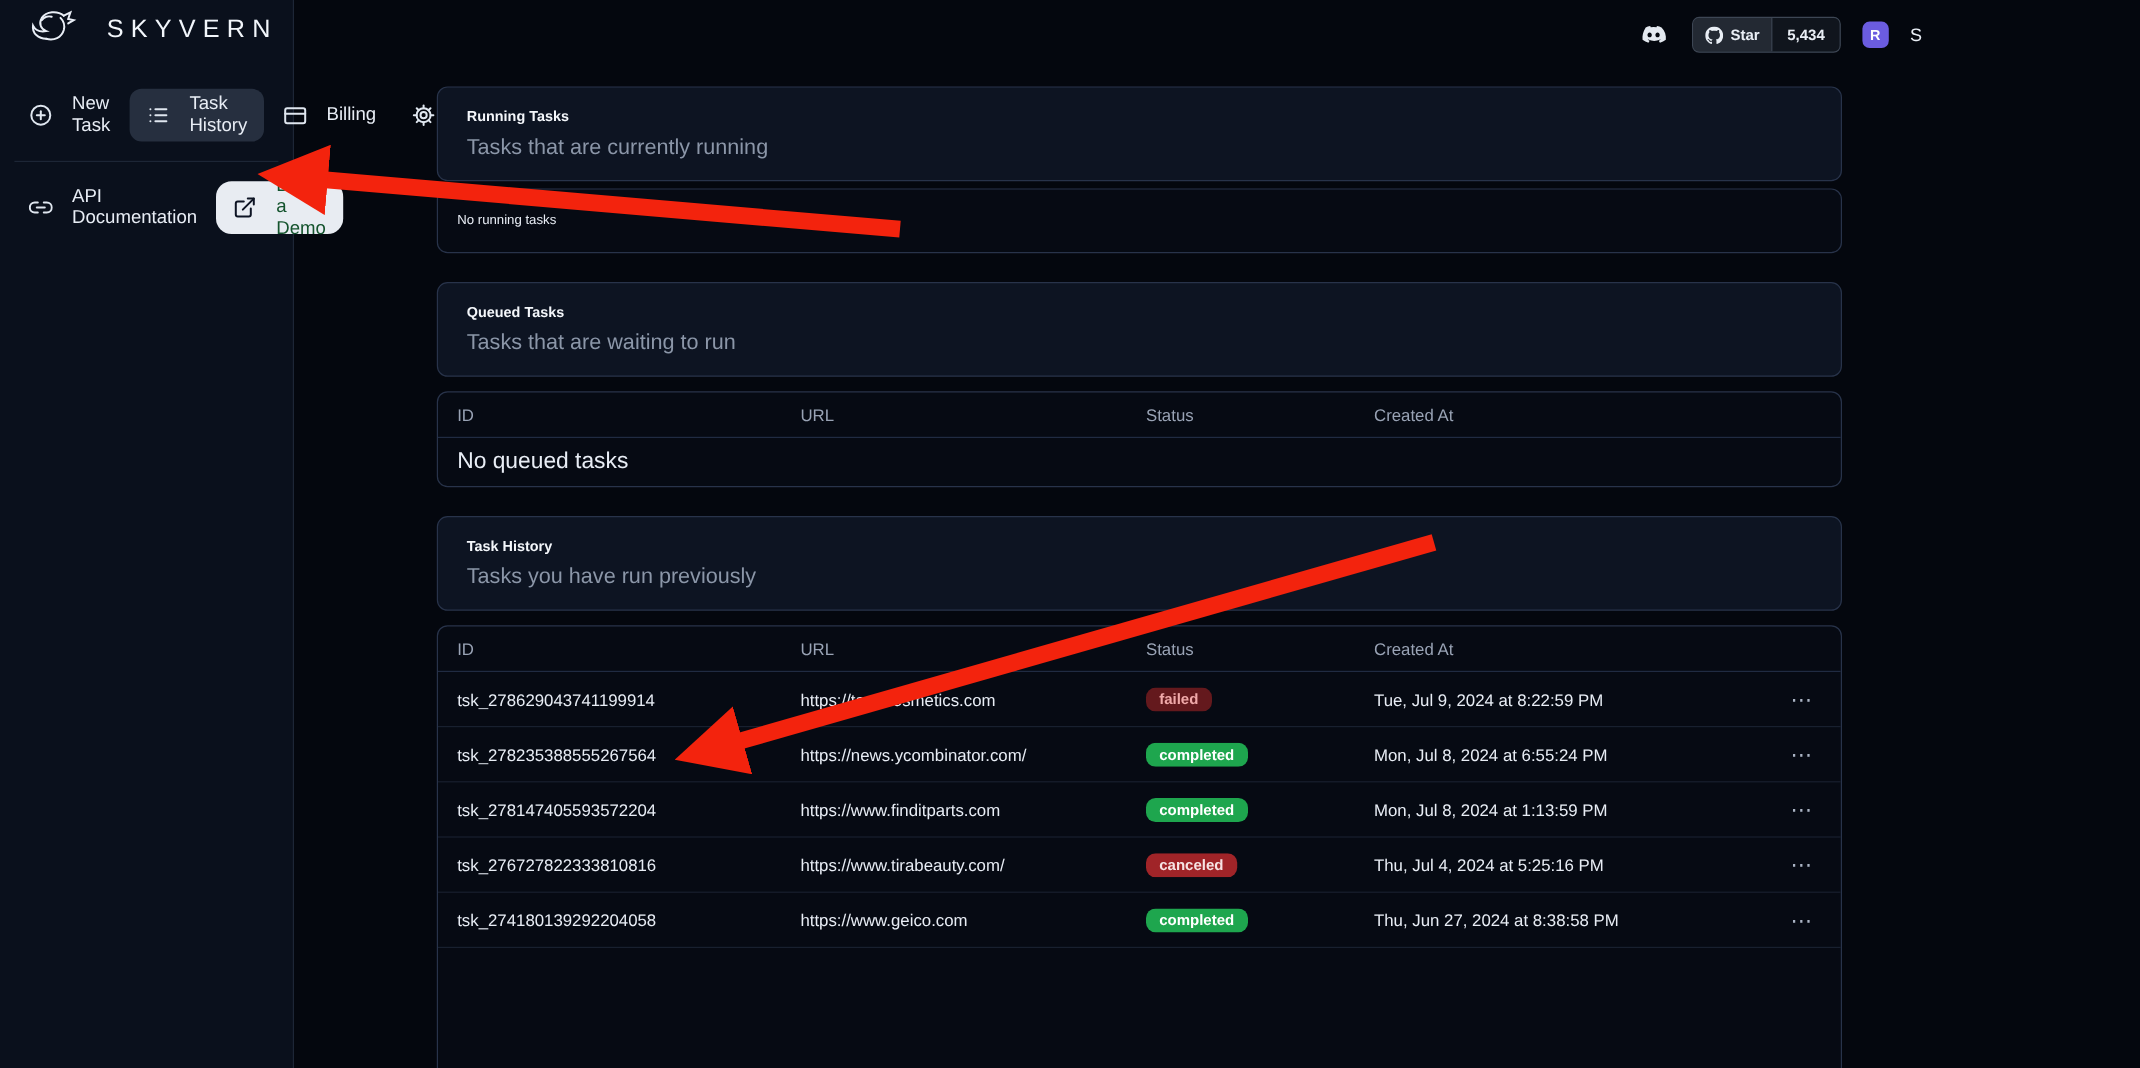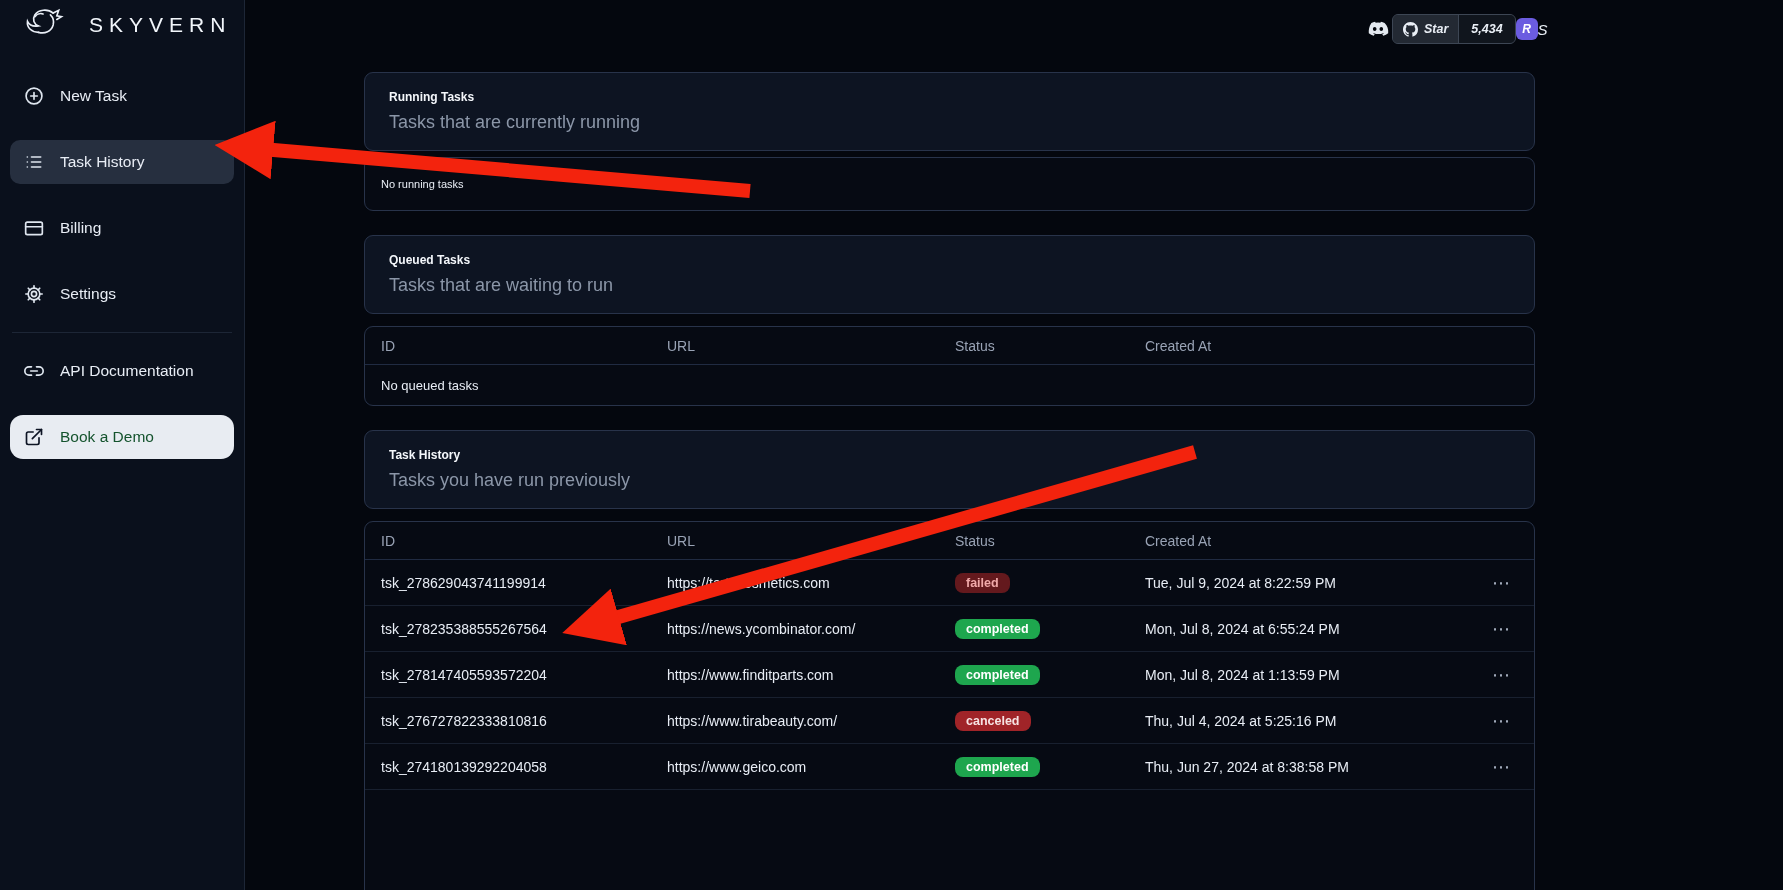--- a/index.html
+++ b/index.html
@@ -16,32 +16,32 @@
     font-family:"Liberation Sans", sans-serif;
   }
   
   .sidebar{
     position:absolute; left:0; top:0; width:245px; height:890px;
     background:#0a101c; border-right:1px solid #1d2636; padding:0 10px;
   }
   .logo-row{display:flex; align-items:center; gap:23px; padding:4px 6px 6px 12px;}
   .logo-mark svg{width:44px;height:42px;display:block;}
   .brand-name{font-size:21px; letter-spacing:6px; color:#f2f6fb; font-weight:400;}
-  .nav{margin-top:22px; display:flex; flex-direction:column; gap:22px;}
+  .nav{margin-top:22px; display:flex; gap:2px;}
   .nav-item{
     display:flex; align-items:center; gap:16px; height:44px; padding:0 14px;
     border-radius:10px; font-size:15.5px; color:#e8edf5; cursor:pointer; font-weight:500;
   }
   .nav-item svg{width:20px;height:20px; stroke:#dfe6ef; fill:none; stroke-width:2; stroke-linecap:round; stroke-linejoin:round; flex:0 0 auto;}
   .nav-item.active{background:#262f3f;}
   .nav-item.book-demo{background:#e8ecf2; color:#14532d;border-radius:13px;}
   .nav-item.book-demo svg{stroke:#0d1424;}
   .divider{height:1px; background:#1d2636; margin:16px 2px;}
   
-  .topbar{position:absolute; top:14px; left:1362px; display:flex; align-items:center; gap:0; z-index:5;font-style:italic;}
+  .topbar{position:absolute; top:14px; left:1362px; display:flex; align-items:center; gap:18px; z-index:5;}
   .discord-btn svg{width:30px;height:24px; fill:#e3e8ef; display:block; cursor:pointer;}
   .gh-star{
     display:flex; align-items:stretch; height:30px; border:1px solid #3d4654; border-radius:6px;
     overflow:hidden; font-size:12.5px; font-weight:700; color:#e9eef5; cursor:pointer; background:#232933;
   }
   .gh-star .seg1{display:flex; align-items:center; gap:6px; padding:0 10px; background:#232933;}
   .gh-star .seg1 svg{width:15px;height:15px; fill:#e9eef5;}
   .gh-star .seg2{display:flex; align-items:center; padding:0 12px; background:#10151d; border-left:1px solid #3d4654;}
   .avatar{
     width:22px;height:22px;border-radius:6px;background:#6b5ce0;color:#fff;
@@ -61,21 +61,21 @@
   .running-body{
     border:1px solid #28334a; border-radius:9px; background:#060a13; margin-top:6px;
     padding:0 16px; height:54px; display:flex; align-items:center; font-size:11px;
   }
   .section{margin-top:24px;}
   .section.first{margin-top:0;}
   .thead,.trow{display:grid; grid-template-columns:286px 288px 190px 1fr 64px; align-items:center;}
   .cell{padding:0 16px; white-space:nowrap; overflow:hidden; text-overflow:ellipsis;}
   .thead{height:38px; color:#99a3b5; font-size:14px; border-bottom:1px solid #202b42;}
   .trow{height:46px; font-size:14px; border-bottom:1px solid #18202f; cursor:pointer;}
-  .empty-row{height:40px; display:flex; align-items:center; padding:0 16px; font-size:13px;}
+  .empty-row{height:40px; display:flex; align-items:center; padding:0 16px; font-size:19px;}
   .history-table{min-height:400px;}
   .badge{display:inline-block; padding:3px 11px; border-radius:8px; font-size:12.5px; font-weight:700;}
   .badge--failed{background:var(--badge-failed-bg); color:var(--badge-failed-text);}
   .badge--completed{background:var(--badge-completed); color:#ffffff;}
   .badge--canceled{background:var(--badge-canceled); color:#f6e3e3;}
   .menu-btn{
     background:none; border:none; color:#aab4c4; font-size:18px; cursor:pointer; padding:2px 6px; line-height:1;
     font-family:"Liberation Sans", sans-serif;
   }
   

